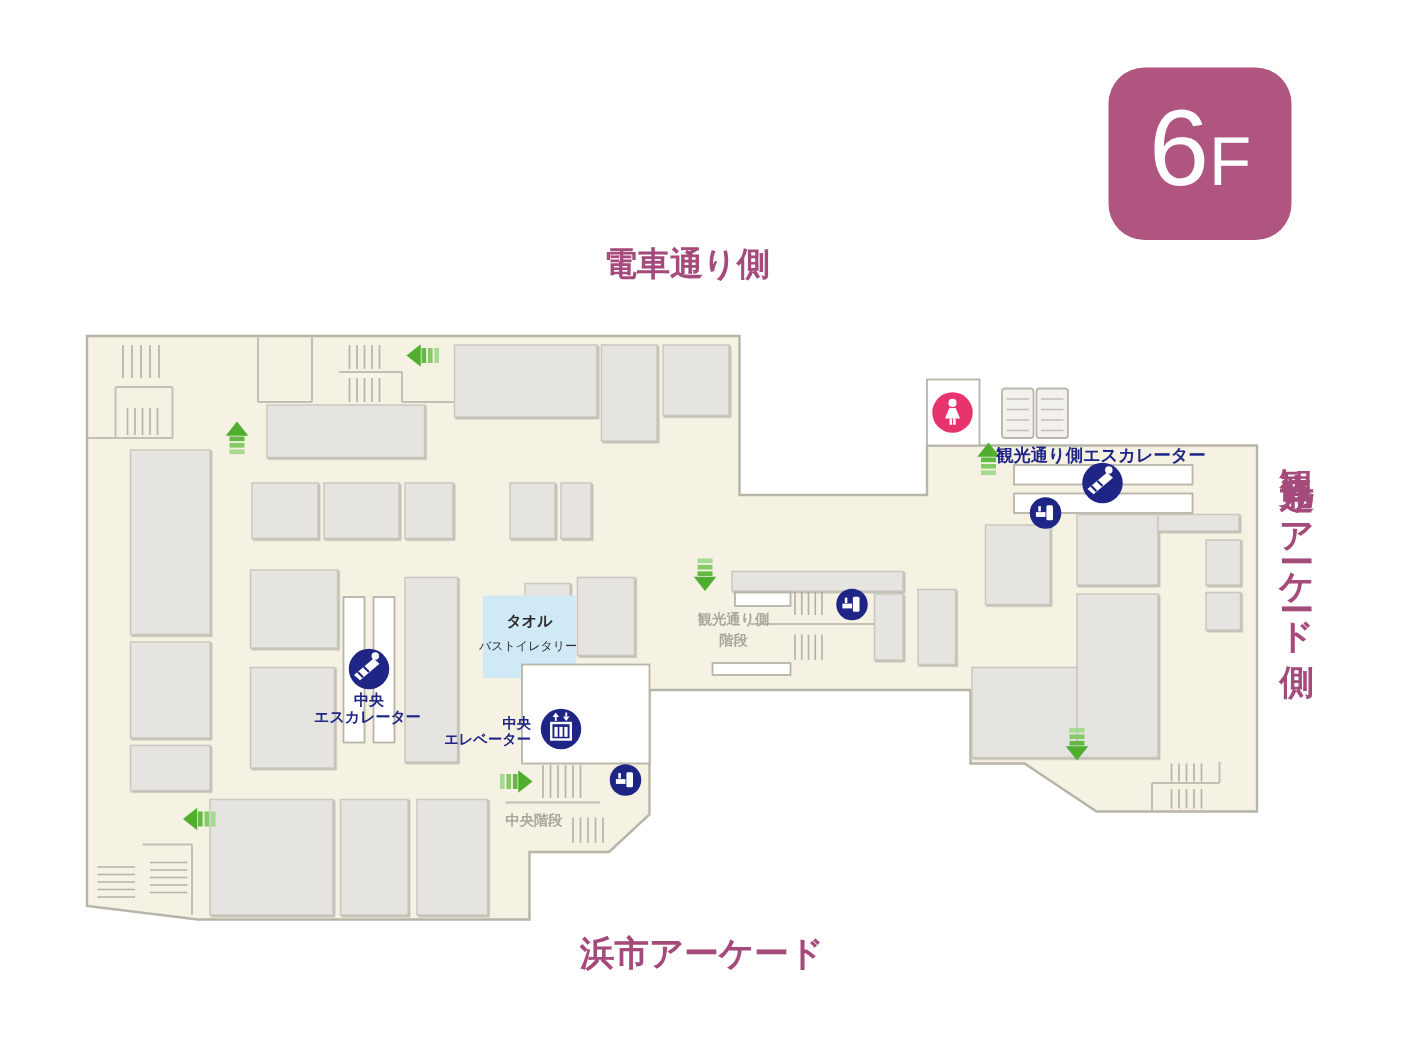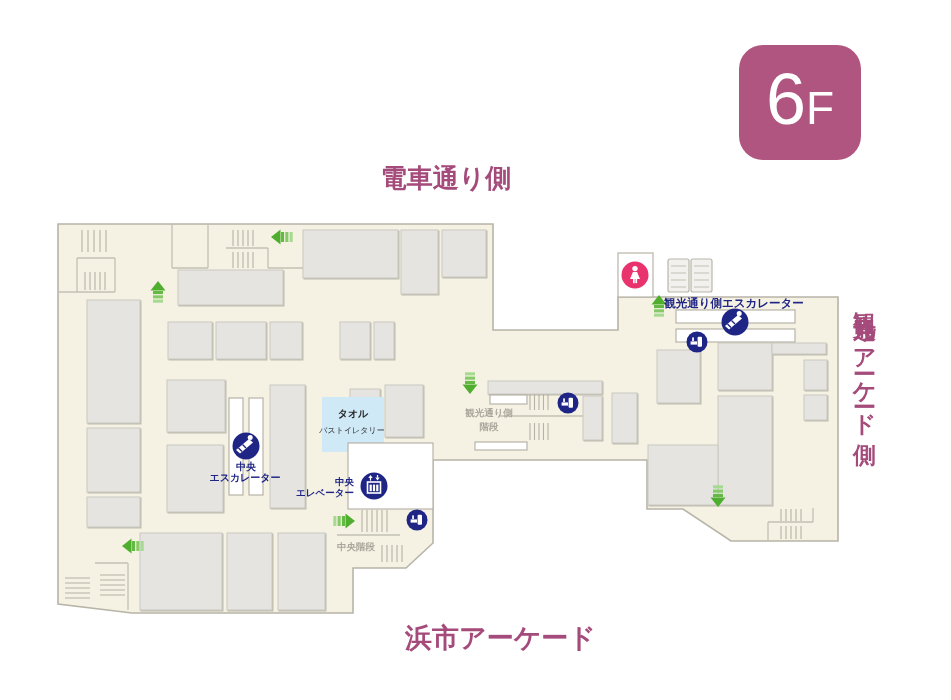--- a/index.html
+++ b/index.html
@@ -3,22 +3,22 @@
 <meta charset="utf-8">
 <style>
   html,body{margin:0;padding:0;background:#fff;}
   .page{position:relative;width:951px;height:700px;background:#fff;overflow:hidden;
         font-family:"Liberation Sans","DejaVu Sans",sans-serif;}
   .floor-badge{position:absolute;left:739px;top:45px;width:122px;height:115px;
         border-radius:24px;background:#b05580;color:#fff;text-align:center;line-height:108px;}
   .floor-badge .num{font-size:72px;}
   .floor-badge .suf{font-size:46px;}
   .edge-label{position:absolute;color:#a54b7b;font-weight:bold;}
-  .edge-top{left:316px;top:161px;width:260px;font-size:26px;text-align:center;}
-  .edge-bottom{left:316px;top:620px;width:280px;font-size:27px;text-align:right;}
+  .edge-top{left:328px;top:161px;width:260px;font-size:22px;text-align:center;}
+  .edge-bottom{left:328px;top:620px;width:280px;font-size:23px;text-align:center;}
   .edge-right{left:850px;top:294px;height:290px;font-size:23px;letter-spacing:3px;
         writing-mode:vertical-rl;text-orientation:mixed;}
   svg text{font-family:"Liberation Sans","DejaVu Sans",sans-serif;}
   .blk{fill:#e5e4e1;stroke:#c9c8c0;stroke-width:1;}
   .white{fill:#ffffff;stroke:#b7b4a8;stroke-width:1.2;}
   .hatch{stroke:#b5b2a7;stroke-width:1.1;fill:none;}
   .divline{stroke:#c2c0b5;stroke-width:1.3;fill:none;}
   .navytxt{fill:#1f2585;font-weight:bold;}
   .graytxt{fill:#a9a69c;font-weight:bold;}
 </style>

